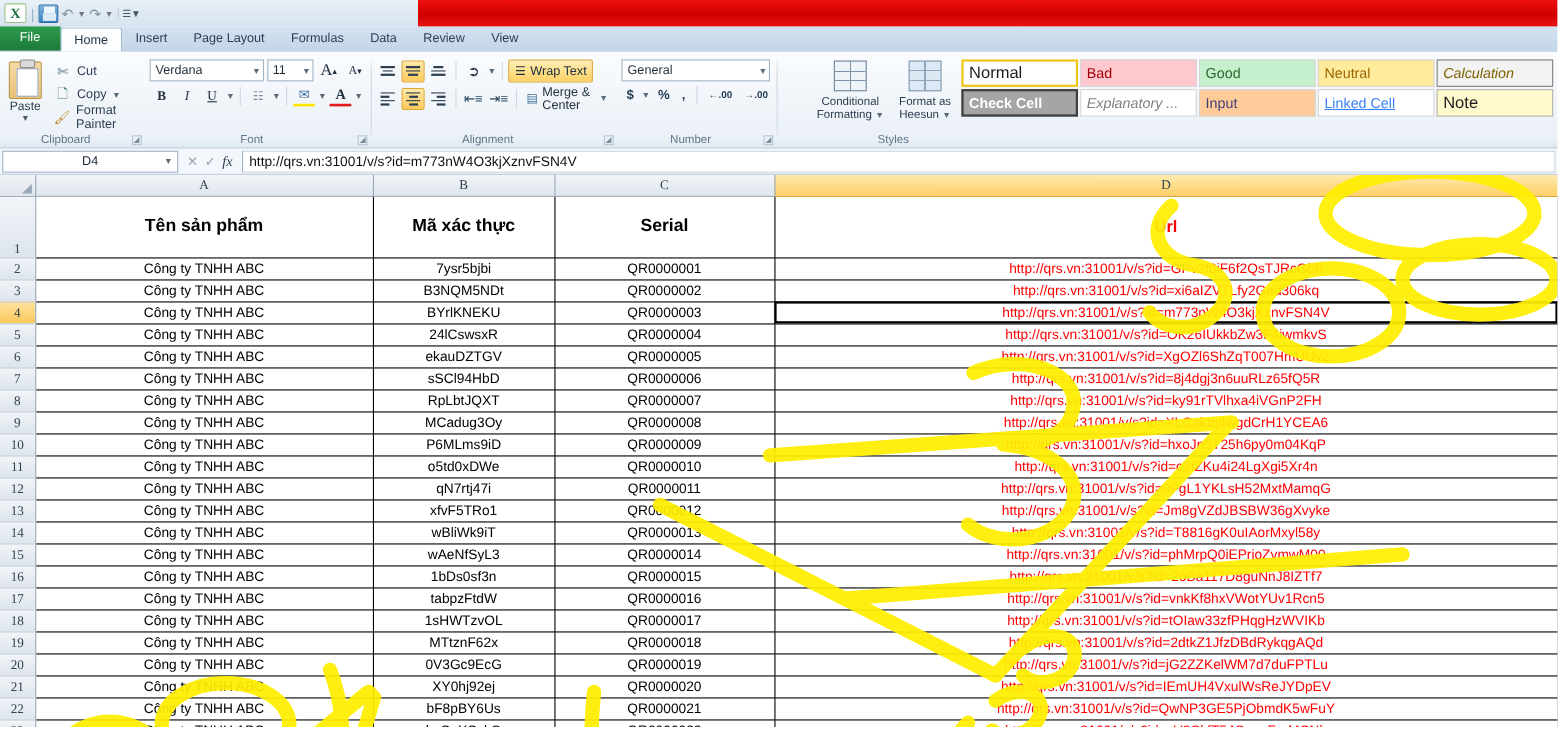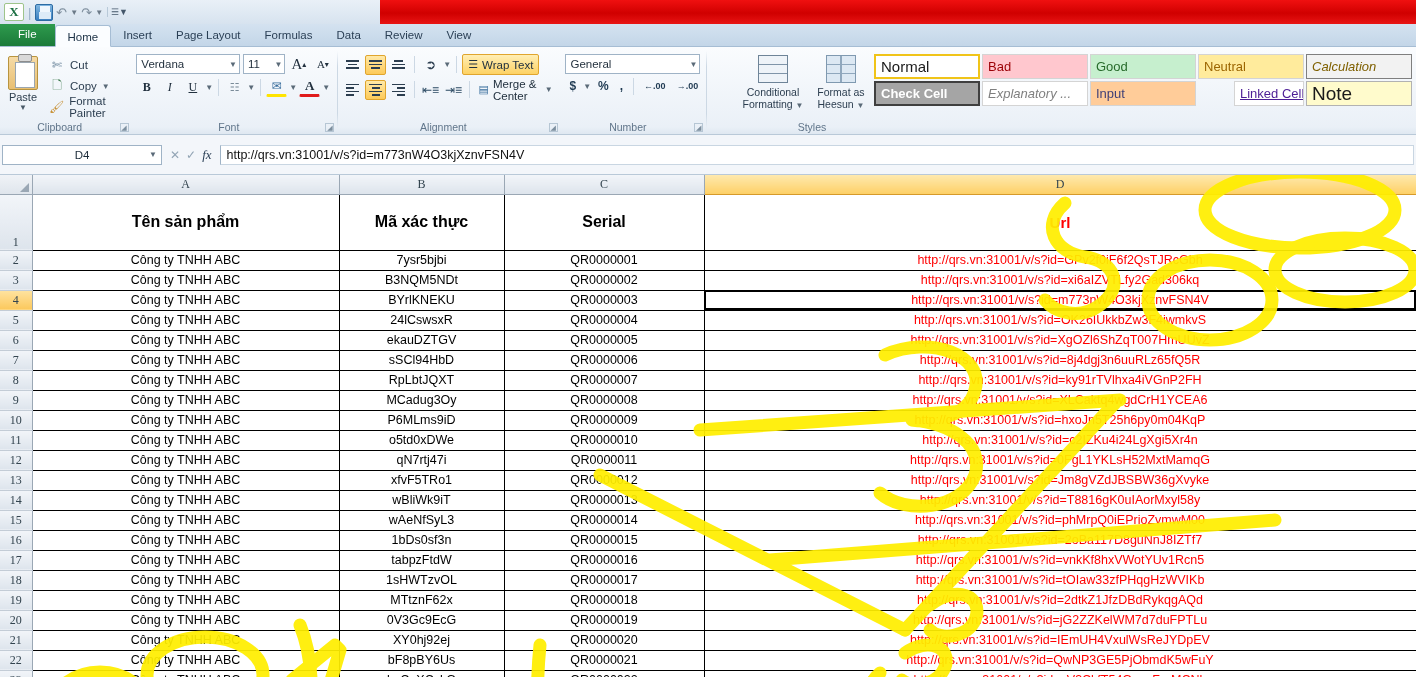--- a/index.html
+++ b/index.html
@@ -160,25 +160,25 @@
     border:1px solid #d4d4d4; background:#fff; color:#1a1a1a; white-space:nowrap; overflow:hidden;
   }
   .gcell.normal { border:2px solid #f0c419; font-size:15px; }
   .gcell.bad { background:#ffc7ce; color:#9c0006; }
   .gcell.good { background:#c6efce; color:#276b2b; }
   .gcell.neutral { background:#ffeb9c; color:#9c6500; }
   .gcell.calculation { background:#f2f2f2; color:#7f6000; font-style:italic; border:1px solid #7f7f7f;}
   .gcell.check { background:#a5a5a5; color:#fff; font-weight:bold; border:2px solid #3f3f3f;}
   .gcell.expl { color:#7f7f7f; font-style:italic; }
   .gcell.input { background:#ffcc99; color:#3f3f76; }
-  .gcell.linked { color:#4c1d95; text-decoration:underline;margin-left:36px; }
-  .gcell.note { background:#fffbcc; border:1px solid #b2b2b2; font-size:19px;}
-
-  
-  .fbar { height: 40px; display:flex; align-items:center; background:#f3f6fa; border-bottom:1px solid #b9c9d8;}
+  .gcell.linked { color:#3b82f6; text-decoration:underline; }
+  .gcell.note { background:#fffbcc; border:1px solid #b2b2b2; font-size:15px;}
+
+  
+  .fbar { height: 24px; display:flex; align-items:center; background:#f3f6fa; border-bottom:1px solid #b9c9d8;}
   .namebox {
     width: 160px; height: 20px; margin-left:2px; background:#fff; border:1px solid #9fb3c6;
     display:flex; align-items:center; justify-content:center; position:relative; font-size:11.5px; color:#1a2a38;
   }
   .namebox .cc { position:absolute; right:4px; font-size:8px; color:#5a6a78;}
   .fbar-btns { display:flex; align-items:center; gap:6px; padding:0 8px; color:#93a5b5; font-size:12px;}
   .fx { font-family:"Liberation Serif",serif; font-style:italic; font-size:13px; color:#2a3f55;}
   .finput {
     flex:1; height:20px; background:#fff; border:1px solid #c9d6e2; border-left:1px solid #9fb3c6;
     display:flex; align-items:center; padding-left:6px; font-size:12.5px; color:#111; margin-right:2px;

